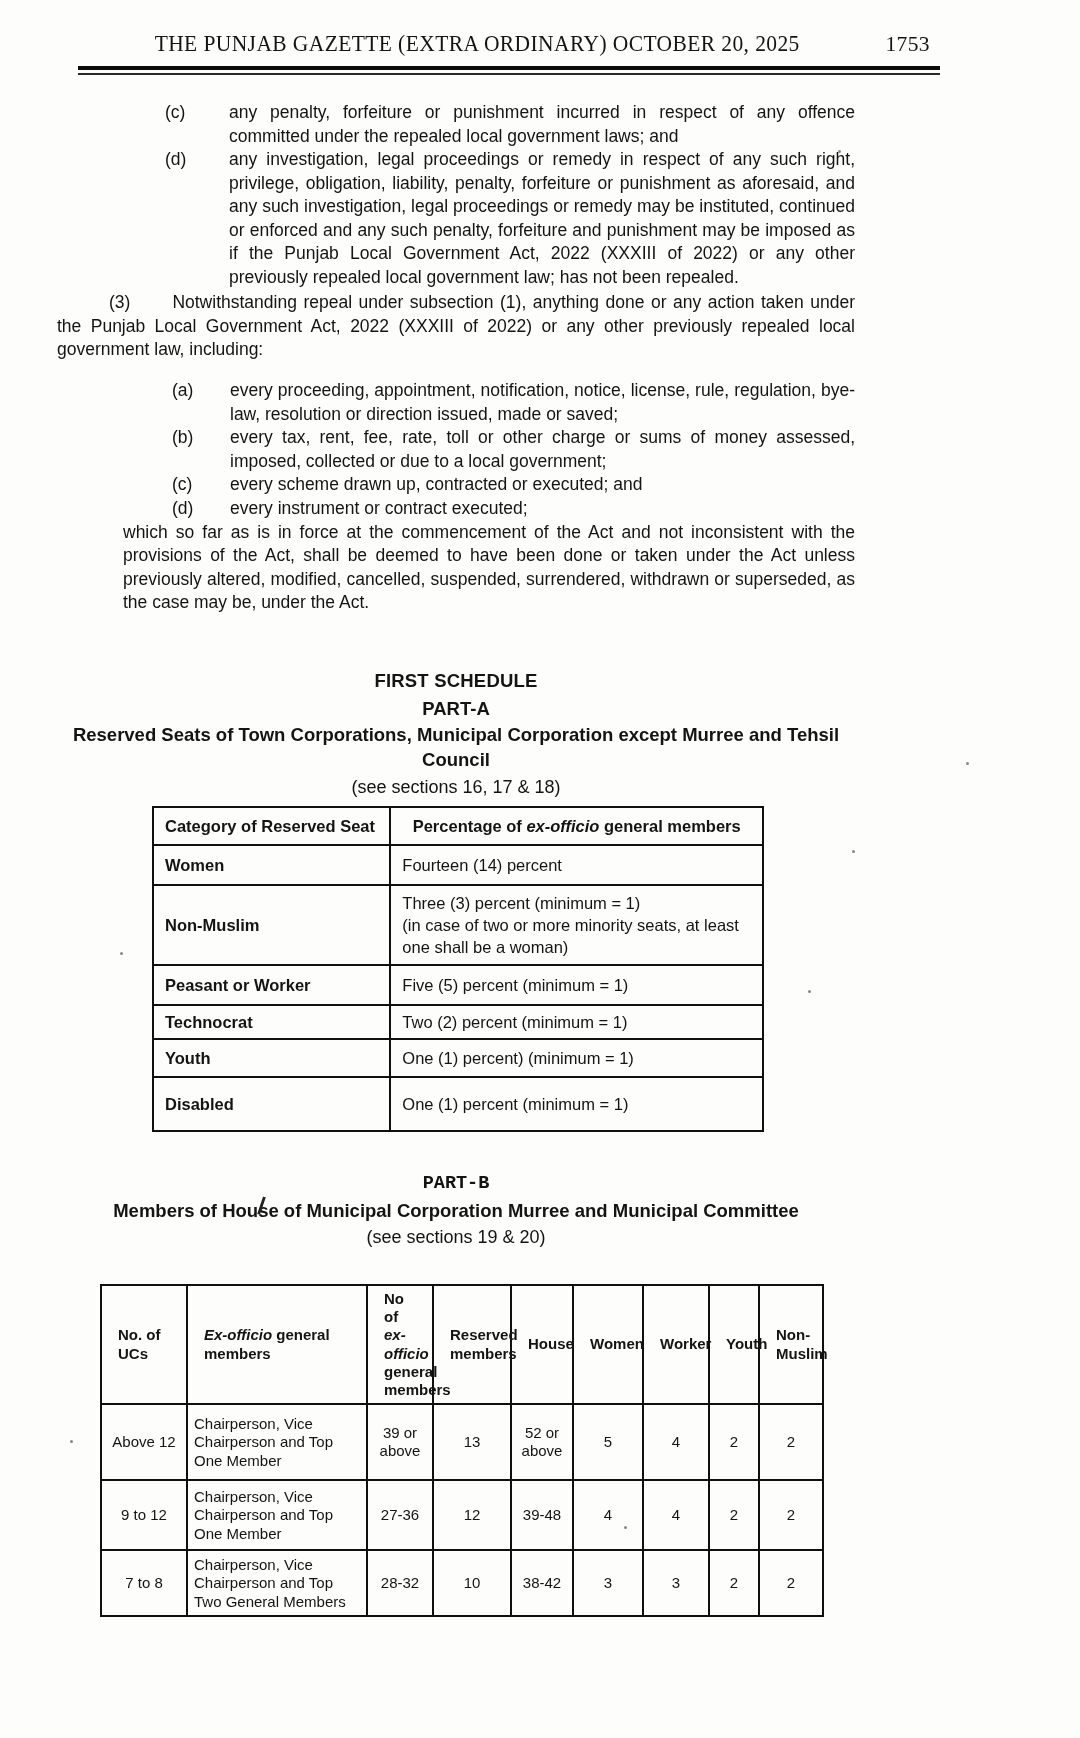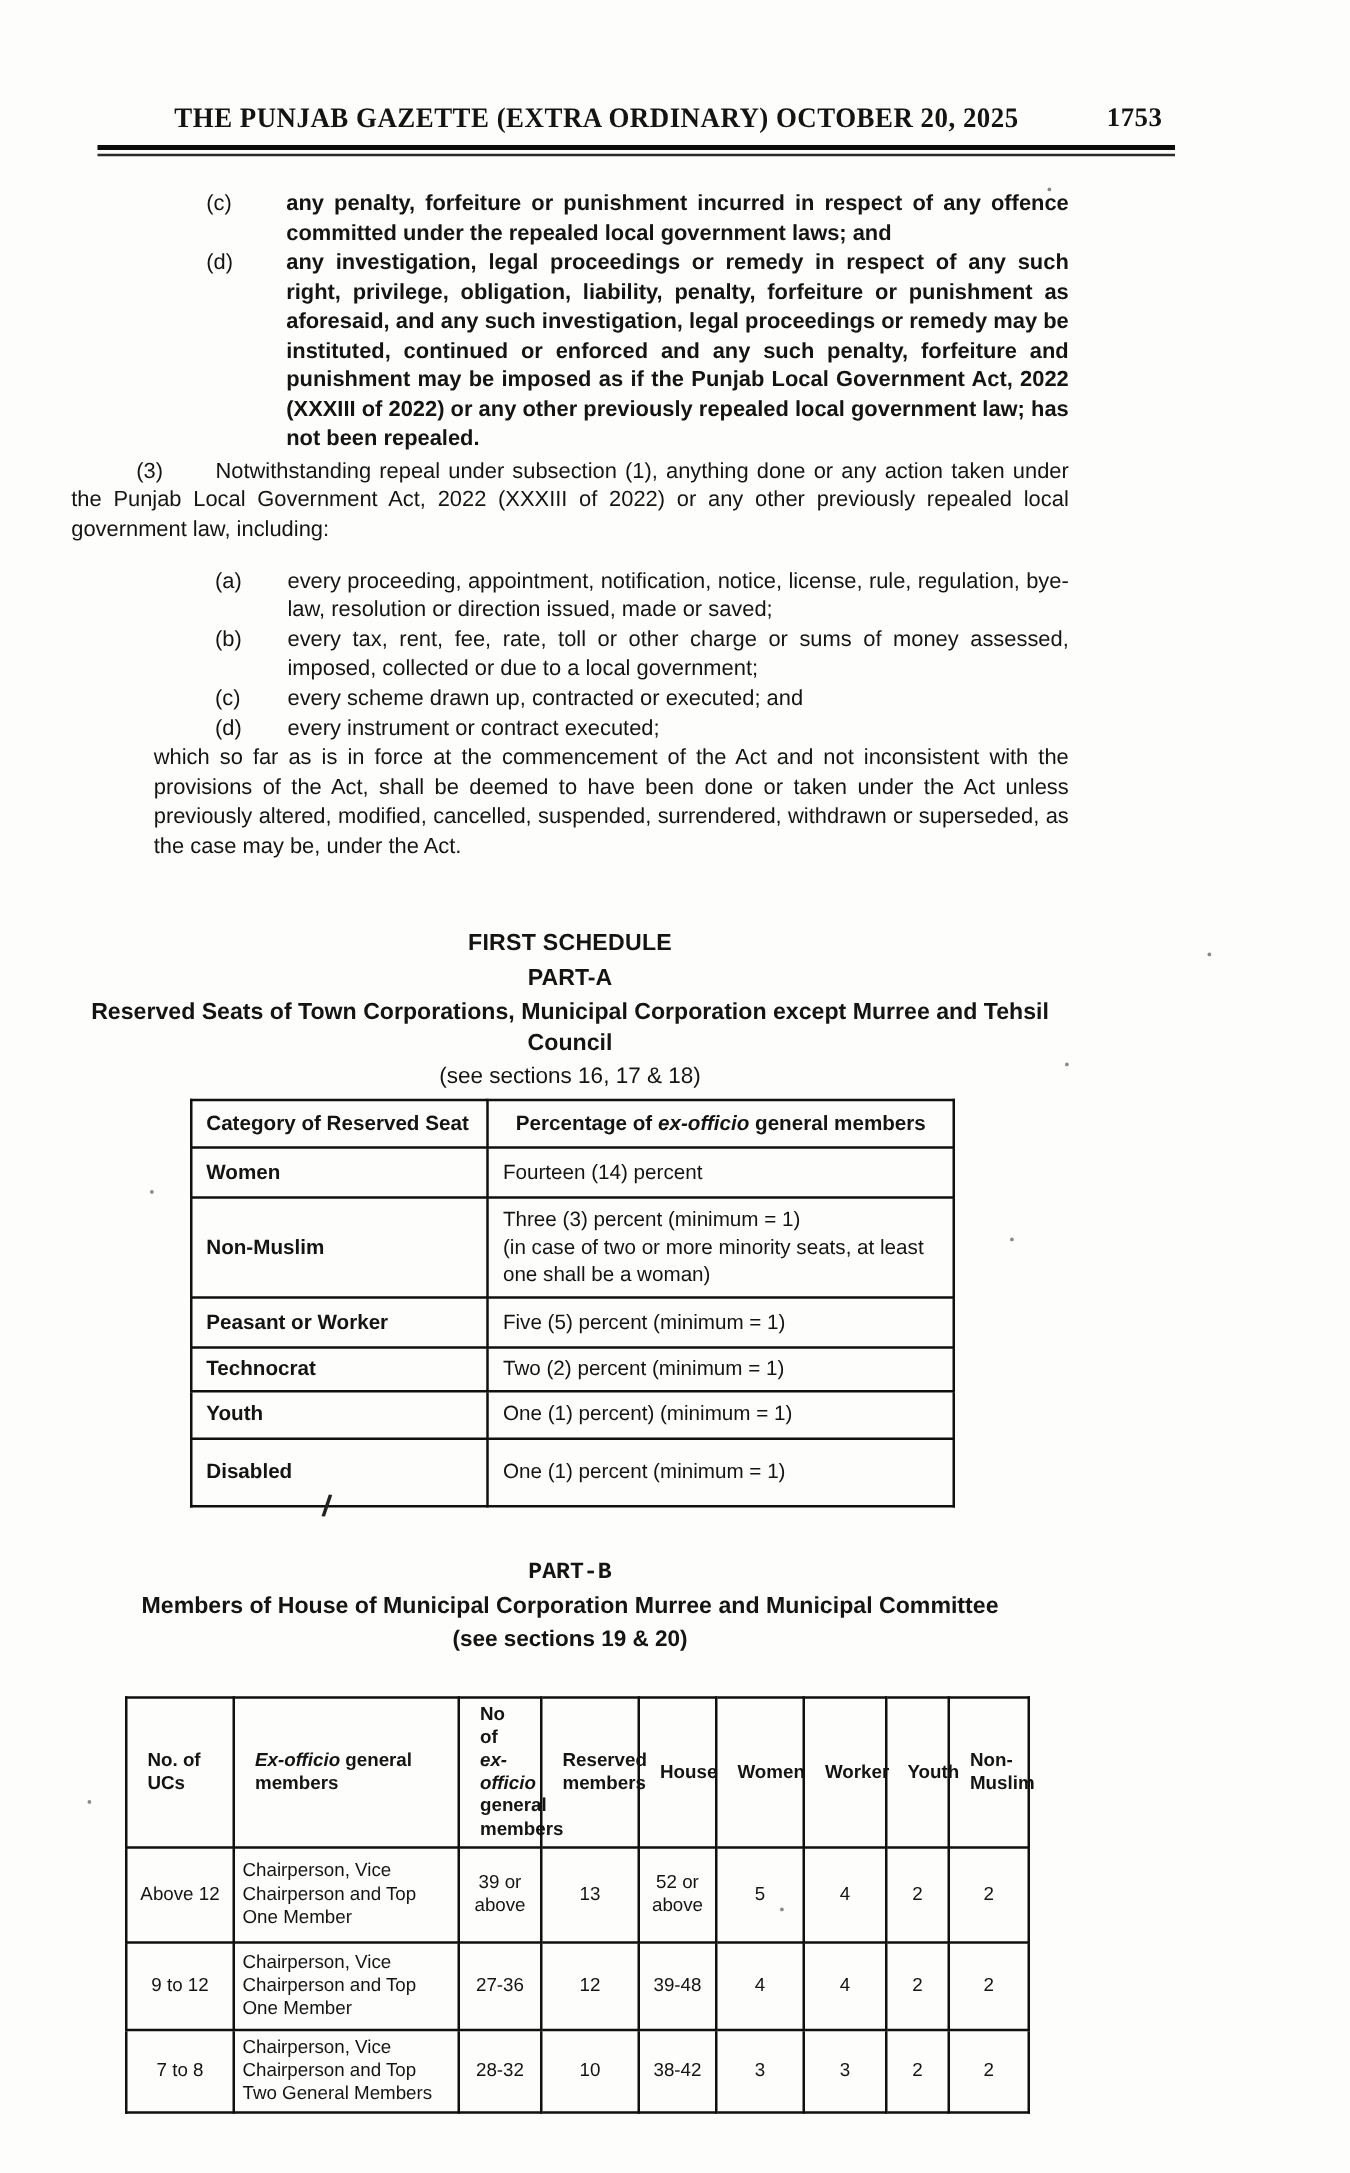--- a/index.html
+++ b/index.html
@@ -7,54 +7,54 @@
     width:1080px; height:1738px;
     background:#fdfdfb;
     position:relative;
     font-family:"Liberation Sans", sans-serif;
     color:#141414;
     overflow:hidden;
   }
   
   .gz-header {
     display:flex; align-items:flex-end;
-    margin:82px 150px 0 95px;
+    margin:32px 150px 0 95px;
     font-family:"Liberation Serif", serif;
-    font-weight:bold; font-size:21.5px; letter-spacing:0.4px;
+    font-weight:normal; font-size:21.5px; letter-spacing:0.4px;
     white-space:nowrap;
   }
   .gz-title { flex:1; text-align:center; transform:scaleY(1.05); }
   .gz-pageno { margin-left:26px; font-size:21.5px; }
   .gz-rule {
     margin:9px 0 0 78px; width:862px; height:3px;
     border-top:4px solid #0c0c0c;
     border-bottom:2px solid #2a2a2a;
   }
   
   .content {
     margin-left:57px; width:798px;
     font-size:17.5px; line-height:1.345;
     text-align:justify;
   }
   .clause { display:flex; }
   .clause-c { margin-top:26px; }
   .clause .lbl { flex:0 0 64px; margin-left:108px; text-align:left; }
-  .clause .txt { flex:1; text-align:justify;font-weight:bold; }
+  .clause .txt { flex:1; text-align:justify; }
   .para3 { margin-top:2px; text-indent:52px; }
   .para3 .p3lbl { margin-right:42px; }
   .subitem { display:flex; }
   .subitem .lbl { flex:0 0 58px; margin-left:115px; }
   .subitem .txt { flex:1; text-align:justify; }
   .closing { margin-left:66px; text-align:justify; }
   
   .sched-title { margin-top:54px; text-align:center; font-weight:bold; font-size:18.5px; letter-spacing:0.2px; }
   .part-heading { margin-top:3px; text-align:center; font-weight:bold; font-size:18.5px; }
   .part-subtitle { margin:2px auto 0; max-width:782px; text-align:center; font-weight:bold; font-size:18.5px; line-height:1.33; }
   .sections-ref { margin-top:2px; text-align:center; font-size:18px; }
-  .sections-ref.bold { font-weight:bold; }
+  .sections-ref.bold { font-weight:normal; }
   
   table.tbl { border-collapse:collapse; }
   table.tbl td, table.tbl th { border:2px solid #101010; }
   table.ta { margin:7px 0 0 95px; width:612px; font-size:16.5px; }
   table.ta th, table.ta td { padding:5px 11px; vertical-align:middle; text-align:left; }
   table.ta th.pct { text-align:center; }
   table.ta .cat { font-weight:bold; }
   table.ta tr.h36  { height:38px; }
   table.ta tr.h40  { height:40px; }
   table.ta tr.h80  { height:80px; }

